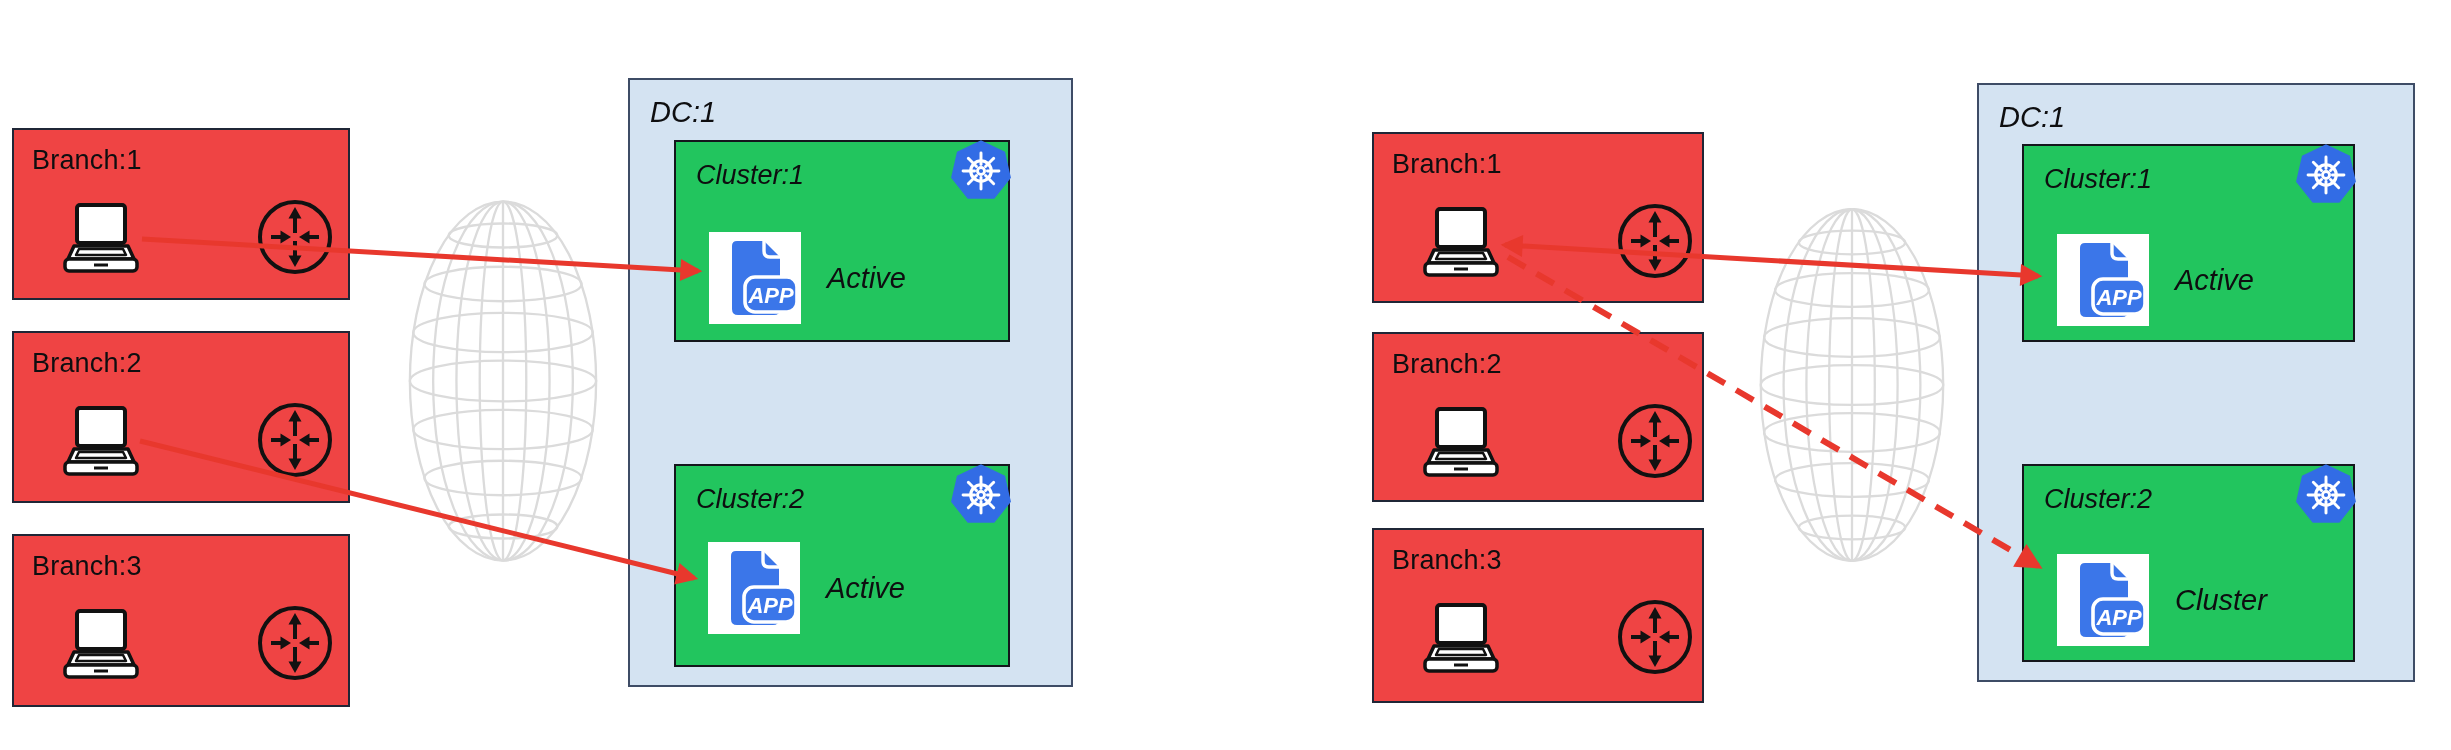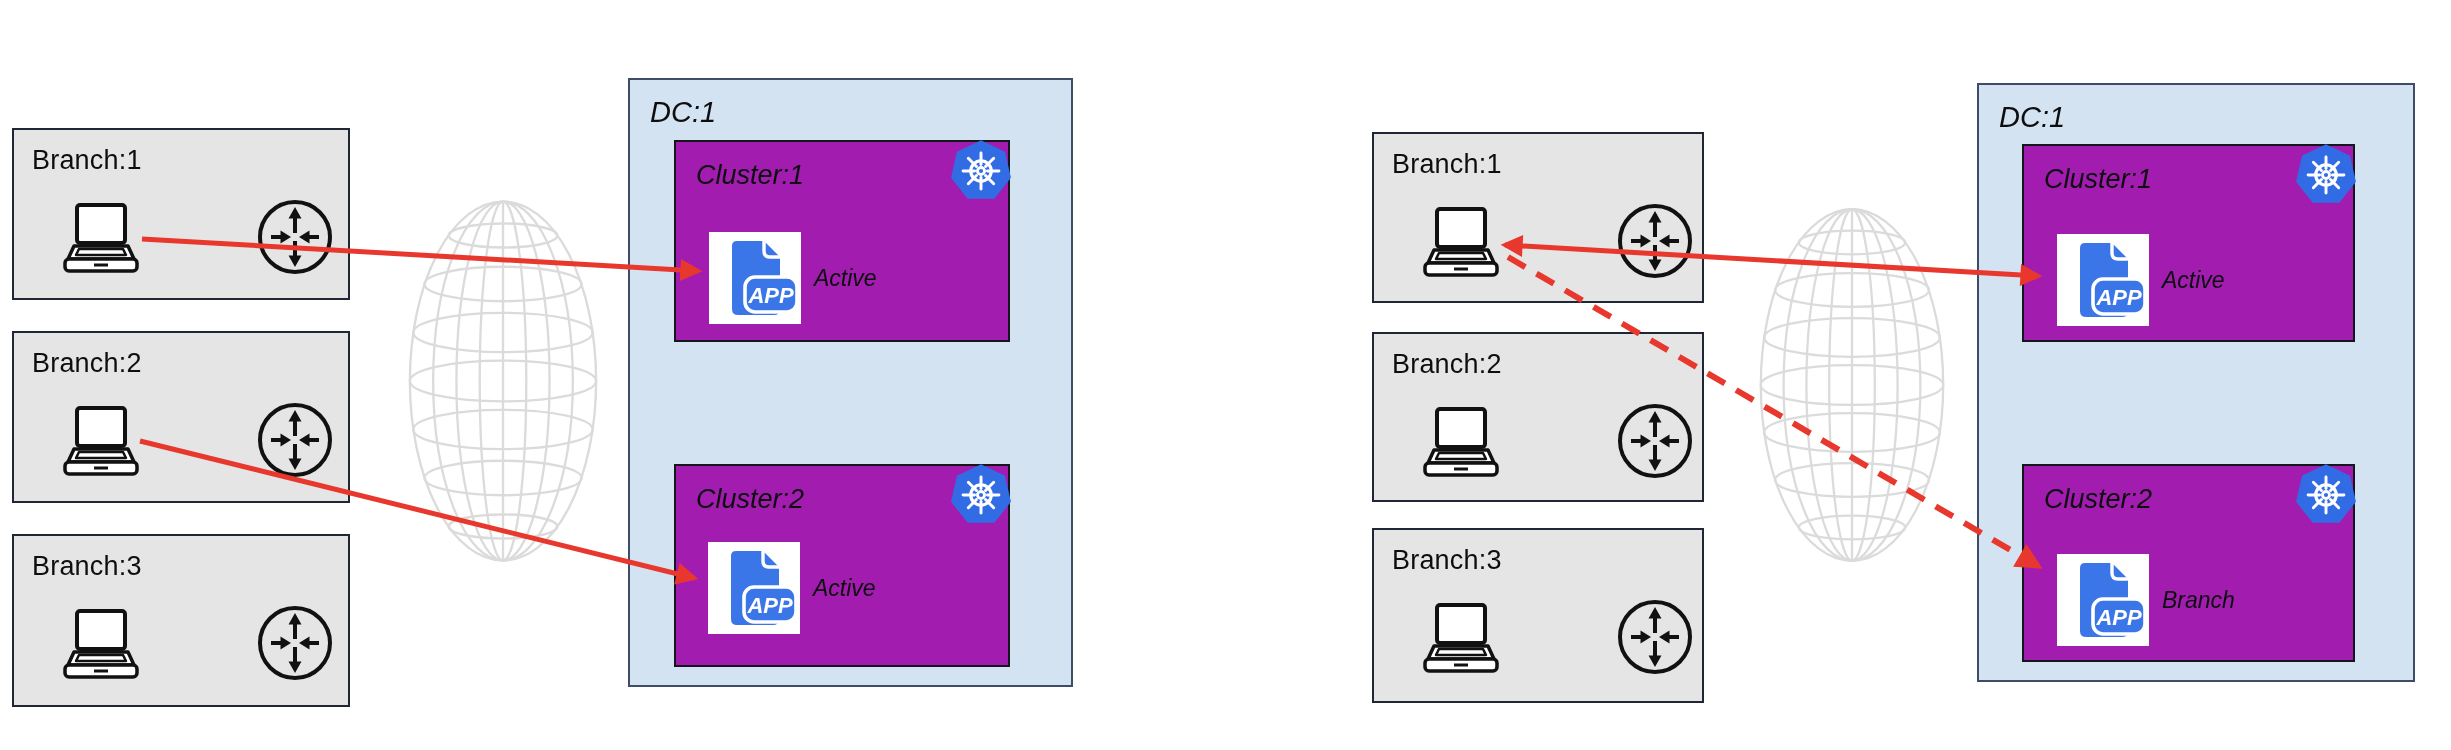--- a/index.html
+++ b/index.html
@@ -2,34 +2,34 @@
 <html><head>
 <meta charset="utf-8">
 <style>
   html,body{margin:0;padding:0;background:#fff;}
   .canvas{
     position:relative;width:2451px;height:750px;background:#ffffff;overflow:hidden;
     font-family:"Liberation Sans","DejaVu Sans",sans-serif;color:#0e0e10;
   }
   .box{position:absolute;box-sizing:border-box;}
   .branch{
-    background:#e5e5e5;border:2px solid #1f2636;
+    background:#ef4444;border:2px solid #1f2636;
   }
   .branch-label{position:absolute;left:18px;top:15px;font-size:27px;letter-spacing:.2px;}
   .dc{
     background:#D4E3F2;border:2.5px solid #3E4C66;font-style:italic;
   }
   .dc-label{position:absolute;left:20px;top:16px;font-size:29px;}
   .cluster{
-    position:absolute;background:#a21caf;border:2px solid #14161c;box-sizing:border-box;
+    position:absolute;background:#22c55e;border:2px solid #14161c;box-sizing:border-box;
   }
   .cluster-label{position:absolute;left:20px;top:18px;font-size:27px;}
   .approw{position:absolute;display:flex;align-items:center;justify-content:center;}
   .appbg{width:92px;height:92px;background:#fff;flex:0 0 auto;}
-  .status{margin-left:13px;font-size:23px;}
+  .status{margin-left:26px;font-size:29px;}
   .k8s{position:absolute;top:-3px;right:-5px;width:64px;height:64px;}
   .laptop{position:absolute;left:46px;top:72px;width:82px;height:76px;}
   .router{position:absolute;left:242px;top:68px;width:78px;height:78px;}
   .globe{position:absolute;}
   .overlay{position:absolute;left:0;top:0;z-index:5;pointer-events:none;}
   svg{display:block;}
   .hiddendefs{position:absolute;width:0;height:0;overflow:hidden;}
 </style>
 </head>
 <body>
@@ -217,21 +217,21 @@
     <div class="cluster" style="left:43px;top:379px;width:333px;height:198px;">
       <div class="cluster-label">Cluster:2</div>
       <svg class="k8s">
           <use href="#sym-k8s"></use>
         </svg>
       <div class="approw" style="left:33px;top:88px;">
         <svg class="appbg" width="92" height="92" viewBox="0 0 92 92">
           <use href="#sym-appdoc"></use>
           <text x="62" y="71" text-anchor="middle" font-size="22" font-weight="bold" fill="#fff" font-family="Liberation Sans, sans-serif">APP</text>
         </svg>
-        <div class="status">Branch</div>
+        <div class="status">Cluster</div>
       </div>
     </div>
   </div>
 
   <svg class="overlay" width="2451" height="750" viewBox="0 0 2451 750">
     <defs>
       <marker id="ah" viewBox="0 0 10 10" refX="8" refY="5" markerWidth="5.5" markerHeight="4.4" orient="auto-start-reverse">
         <path d="M0,0 L10,5 L0,10 Z" fill="#E8382D"></path>
       </marker>
     </defs>

